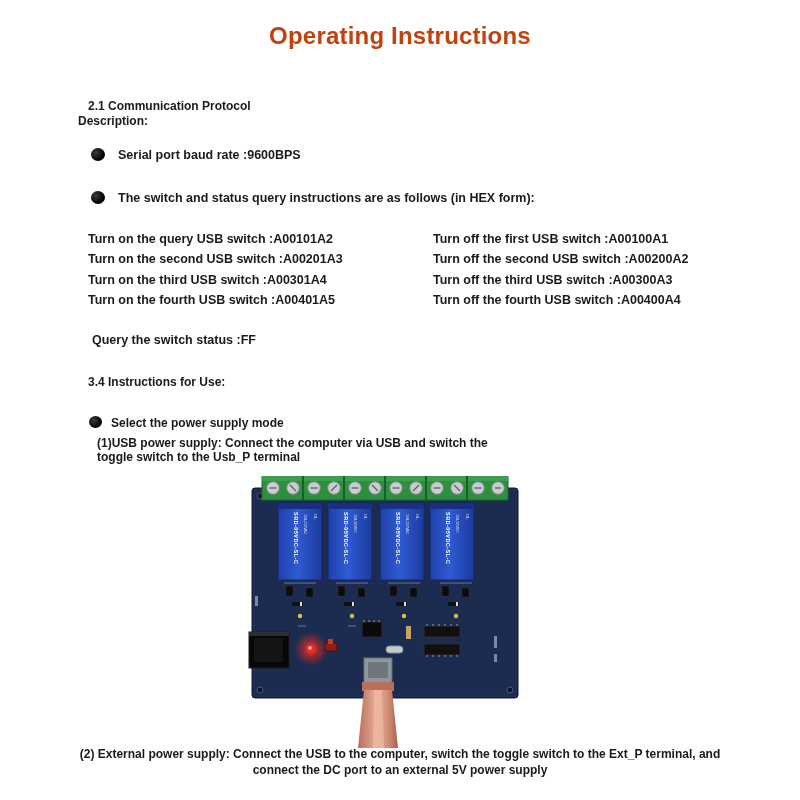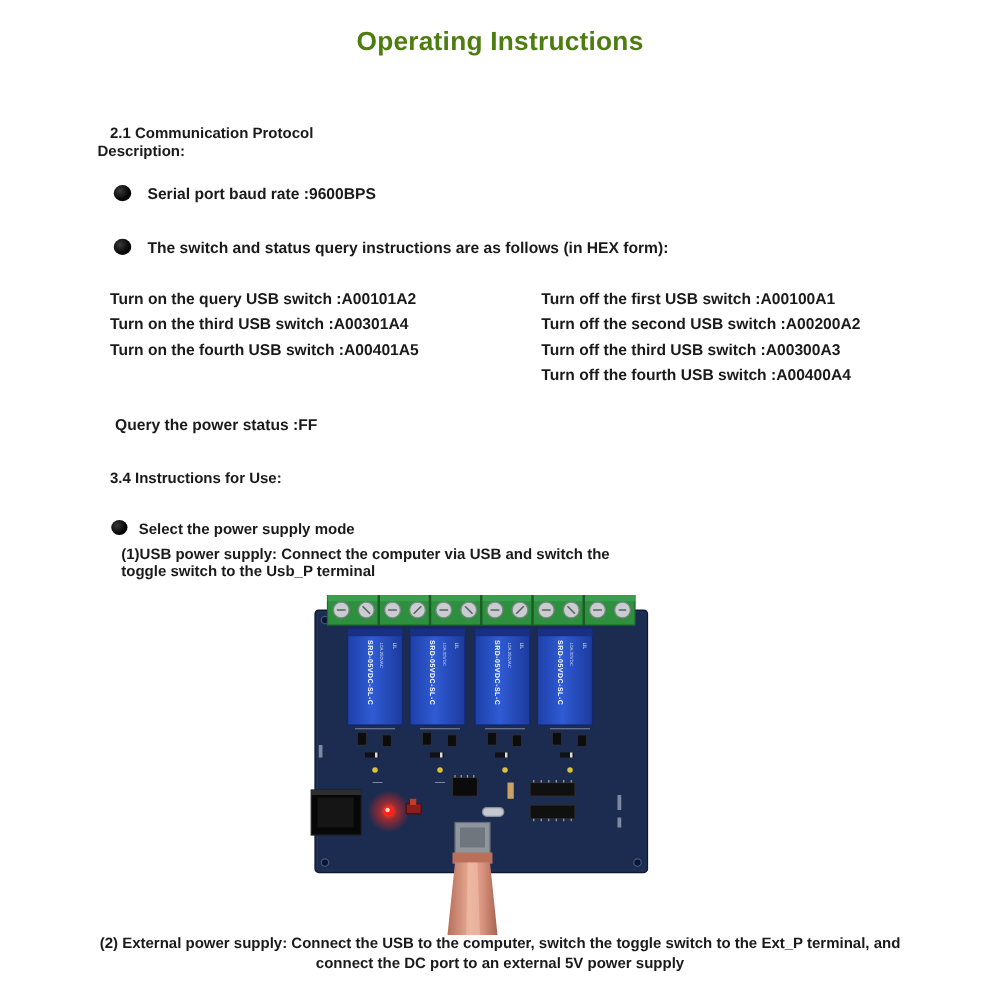--- a/index.html
+++ b/index.html
@@ -3,21 +3,21 @@
 <meta charset="utf-8">
 <style>
   html,body{margin:0;padding:0;}
   body{
     width:800px;height:800px;position:relative;background:#ffffff;
     font-family:"Liberation Sans", sans-serif;color:#1a1a1a;overflow:hidden;
   }
   .abs{position:absolute;}
   .page-title{
     top:22px;left:0;width:800px;text-align:center;
-    font-size:21px;font-weight:700;color:#4d7c0f;letter-spacing:.2px;
+    font-size:24px;font-weight:700;color:#c2410c;letter-spacing:.2px;
   }
   .sec-heading{font-size:12px;font-weight:700;line-height:14.5px;}
   .heading-1{top:99px;left:78px;width:235px;text-indent:10px;}
   .bullet-dot{
     width:14px;height:13px;border-radius:50%;
     background:radial-gradient(circle at 35% 35%, #3a3a3a 0%, #000 65%);
   }
   .dot-1{top:148px;left:91px;}
   .dot-2{top:191px;left:91px;}
   .dot-3{top:416px;left:89px;width:13px;height:12px;}
@@ -47,32 +47,33 @@
 
 <div class="abs bullet-dot dot-1"></div>
 <div class="abs bullet-text bt-1">Serial port baud rate :9600BPS</div>
 
 <div class="abs bullet-dot dot-2"></div>
 <div class="abs bullet-text bt-2">The switch and status query instructions are as follows (in HEX form):</div>
 
 <div class="abs cmd-wrap">
   <div class="cmd-col on">
     <div class="cmd">Turn on the query USB switch :A00101A2</div>
+    <div class="cmd">Turn on the second USB switch :A00201A3</div>
     <div class="cmd">Turn on the third USB switch :A00301A4</div>
     <div class="cmd">Turn on the fourth USB switch :A00401A5</div>
   </div>
   <div class="cmd-col off">
     <div class="cmd">Turn off the first USB switch :A00100A1</div>
     <div class="cmd">Turn off the second USB switch :A00200A2</div>
     <div class="cmd">Turn off the third USB switch :A00300A3</div>
     <div class="cmd">Turn off the fourth USB switch :A00400A4</div>
   </div>
 </div>
 
-<div class="abs query-line">Query the power status :FF</div>
+<div class="abs query-line">Query the switch status :FF</div>
 
 <div class="abs sec-heading heading-2">3.4 Instructions for Use:</div>
 
 <div class="abs bullet-dot dot-3"></div>
 <div class="abs bullet-text bt-3">Select the power supply mode</div>
 
 <div class="abs para-usb">(1)USB power supply: Connect the computer via USB and switch the toggle switch to the Usb_P terminal</div>
 
 <div class="abs board">
 <svg viewBox="0 0 274 272" width="274" height="272">

